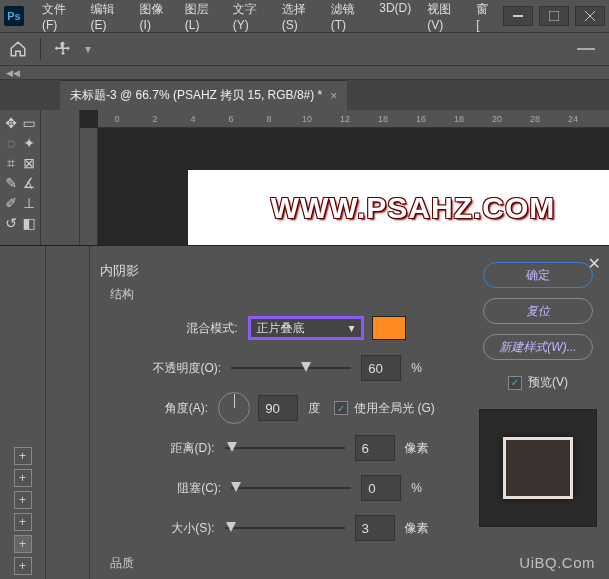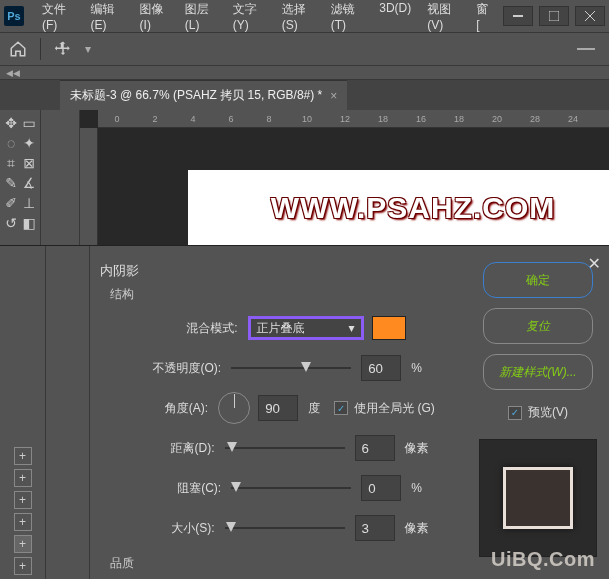--- a/index.html
+++ b/index.html
@@ -59,28 +59,28 @@
 .slider { width: 120px; height: 14px; position: relative; margin-right: 10px; }
 .slider-track { position: absolute; top: 6px; left: 0; right: 0; height: 2px; background: #333; }
 .slider-thumb { position: absolute; top: 1px; width: 0; height: 0; border-left: 5px solid transparent; border-right: 5px solid transparent; border-top: 10px solid #ccc; }
 .num-input { width: 40px; height: 22px; background: #444; border: 1px solid #333; color: #ddd; text-align: left; padding: 12px 6px; }
 .unit { margin-left: 10px; color: #ddd; }
 .angle-dial { width: 32px; height: 32px; border: 1px solid #888; border-radius: 50%; position: relative; margin-right: 8px; }
 .angle-hand { position: absolute; top: 1px; left: 50%; width: 1px; height: 14px; background: #ccc; transform-origin: bottom center; }
 .cb { width: 14px; height: 14px; background: #444; border: 1px solid #888; margin-right: 6px; display: inline-flex; align-items: center; justify-content: center; cursor: pointer; }
 .cb.checked::after { content: "✓"; color: #4fa8d8; font-size: 10px; }
 
-.dlg-btn { width: 110px; height: 36px; border: 1px solid #4a90d9; border-radius: 13px; background: transparent; color: #84cc16; display: flex; align-items: center; justify-content: center; cursor: pointer; }
+.dlg-btn { width: 110px; height: 26px; border: 1px solid #4a90d9; border-radius: 13px; background: transparent; color: #c4b5fd; display: flex; align-items: center; justify-content: center; cursor: pointer; }
 .dlg-btn.primary { border-color: #3a7fcf; }
 .dlg-btn.grey { border-color: #888; font-style: italic; }
 .preview-cb-row { display: flex; align-items: center; margin-top: 4px; }
 .preview-box { width: 118px; height: 118px; background: #2a2a2a; border: 1px solid #222; margin-top: 8px; display: flex; align-items: center; justify-content: center; }
 .preview-inner { width: 70px; height: 62px; border: 3px solid #e8e0d8; background: #3a322e; box-shadow: 0 0 6px rgba(0,0,0,.6); }
 
-.watermark { position: absolute; bottom: 8px; right: 14px; color: #d6d0c9; font-size: 20px; font-weight: bold; opacity: .85; letter-spacing: .5px; }
+.watermark { position: absolute; bottom: 8px; right: 14px; color: #d6d0c9; font-size: 15px; font-weight: normal; opacity: .85; letter-spacing: .5px; }
 
 svg { display: block; }
 </style>
 </head>
 <body>
 
 <div class="titlebar">
   <div class="ps-logo">Ps</div>
   <div class="menubar">
     <div class="menu">文件(F)</div>

